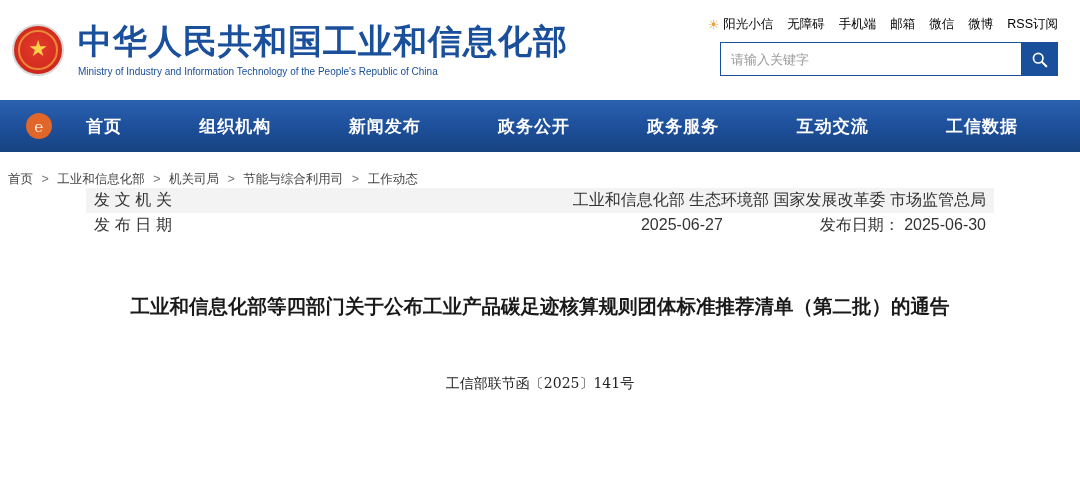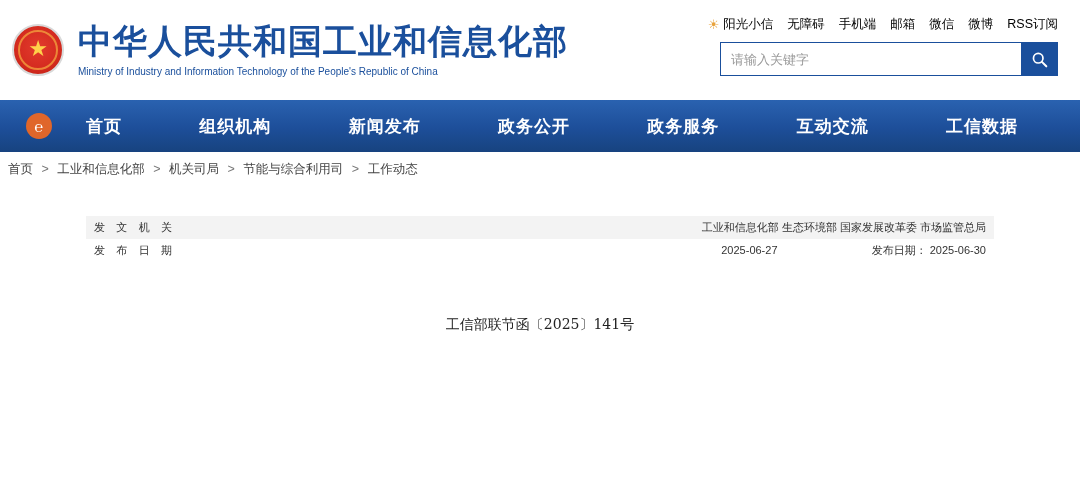--- a/index.html
+++ b/index.html
@@ -170,35 +170,34 @@
     color: #fff;
     text-decoration: none;
     letter-spacing: 1px;
     white-space: nowrap;
   }
 
   
   .breadcrumb {
     font-size: 12.5px;
     color: #444;
-    padding: 9px 0 0 8px;
+    padding: 19px 0 0 8px;
   }
   .breadcrumb a { color: #444; text-decoration: none; }
   .breadcrumb .sep { margin: 0 5px; color: #777; }
 
   
   .content {
     padding: 0 86px;
     box-sizing: border-box;
   }
   .meta {
-    margin-top: 38px;
     width: 908px;
     border-collapse: collapse;
-    font-size: 11px;
+    font-size: 16px;
     color: #333;
   }
   .meta tr { height: 23px; }
   .meta tr.alt { background: #f3f3f3; }
   .meta td { padding: 2px 8px; vertical-align: middle; white-space: nowrap; text-align: right; }
   .meta td.lab { width: 78px; text-align: justify; text-align-last: justify; color: #333; }
 
   
   .article-title {
     margin-top: 54px;
@@ -293,14 +292,15 @@
         <td>
           <span>2025-06-27</span>
           <span style="display:inline-block;width:88px"></span>
           <span>发布日期</span>：
           <span>2025-06-30</span>
         </td>
       </tr>
     </tbody>
   </table>
 
+  <div class="article-title">工业和信息化部等四部门关于公布工业产品碳足迹核算规则团体标准推荐清单（第二批）的通告</div>
   <div class="doc-number">工信部联节函〔2025〕141号</div>
 </div>
 
 </body></html>

